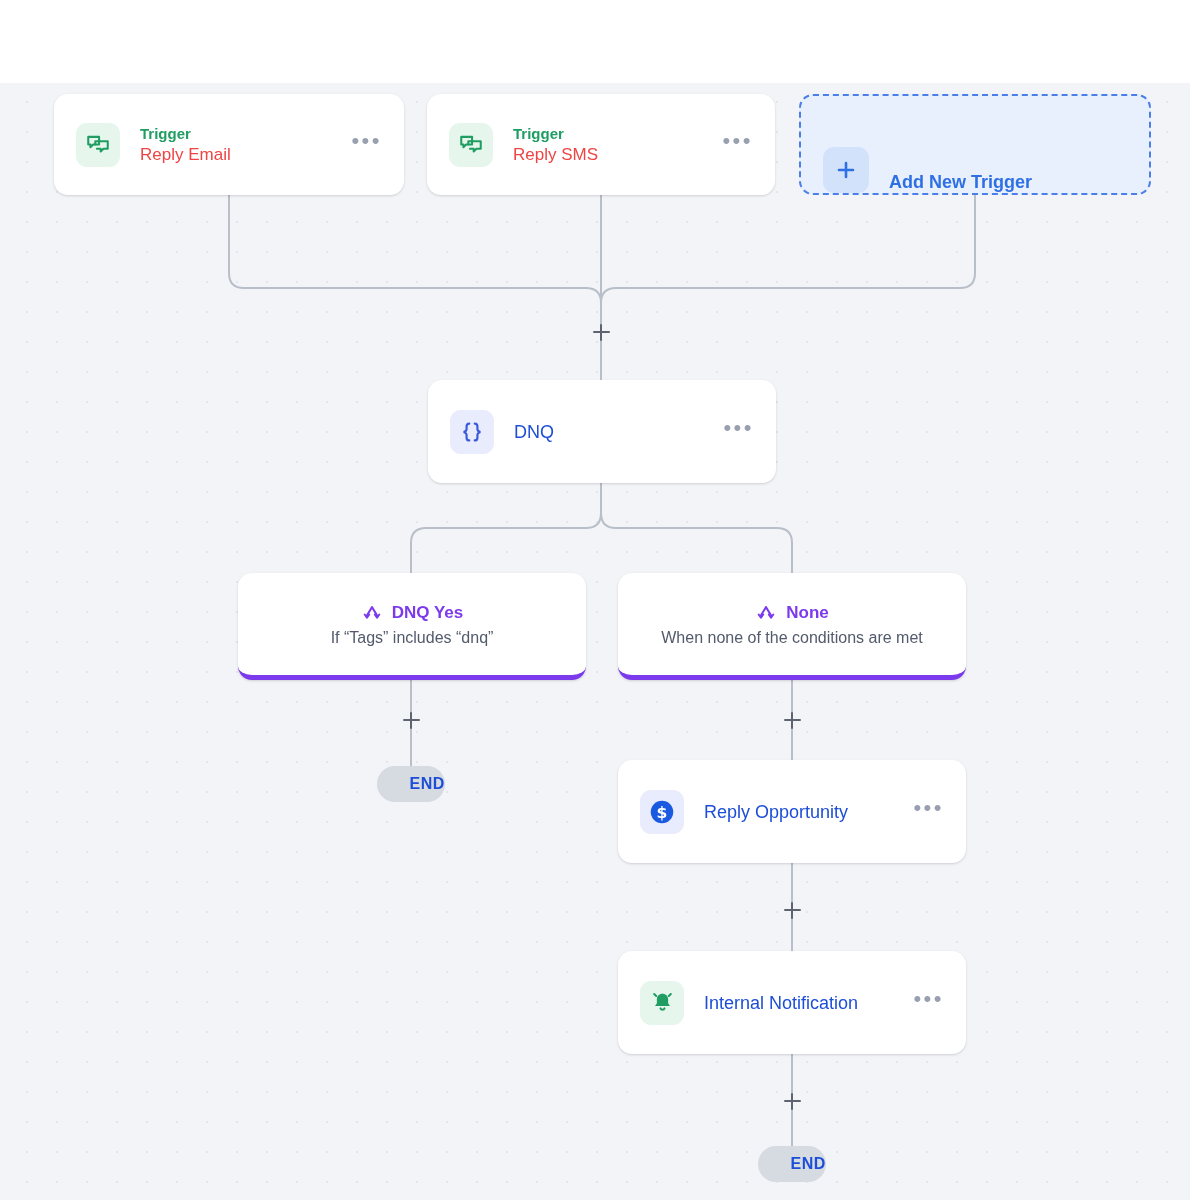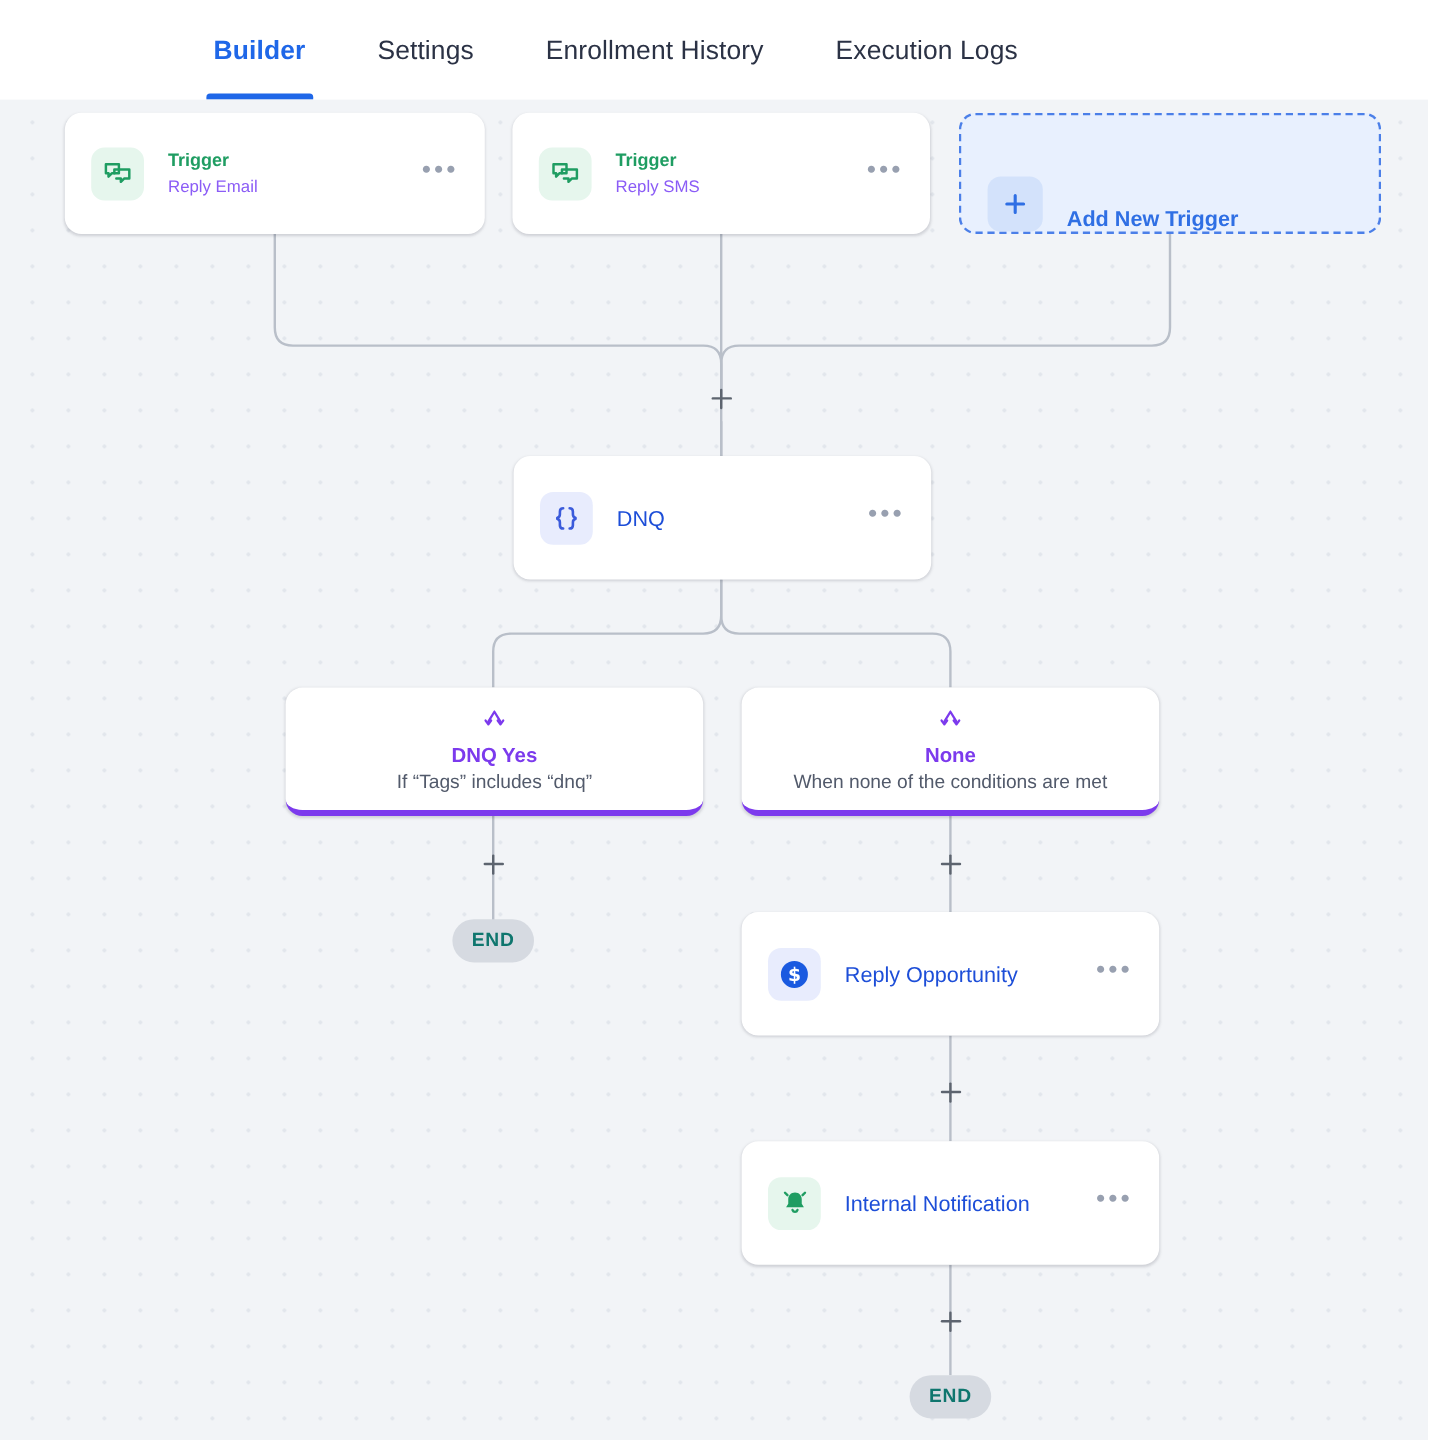--- a/index.html
+++ b/index.html
@@ -113,22 +113,22 @@
     flex: 1 1 auto;
     min-width: 0;
   }
   .node .kicker {
     font-size: 15px;
     font-weight: 700;
     color: #1f9d62;
     line-height: 20px;
   }
   .node .title {
-    font-size: 14px;
-    color: #8b5cf6;
+    font-size: 17px;
+    color: #ef4444;
     line-height: 22px;
     white-space: nowrap;
     overflow: hidden;
     text-overflow: ellipsis;
   }
   .node .title.single {
     font-size: 18px;
     color: #1d4ed8;
   }
   .dots {
@@ -180,24 +180,23 @@
     box-shadow: 0 1px 3px rgba(16,24,40,.10), 0 1px 2px rgba(16,24,40,.06);
     display: flex;
     flex-direction: column;
     align-items: center;
     justify-content: center;
     cursor: pointer;
     overflow: hidden;
   }
   .branch .head {
     display: flex;
-    align-items: center;
+    align-items: flex-start;
     gap: 9px;
     margin-top: 2px;
-    flex-direction: column;
   }
   .branch .head .lbl {
     font-size: 17px;
     font-weight: 700;
     color: #7c3aed;
     white-space: nowrap;
   }
   .branch .sub {
     margin-top: 4px;
     font-size: 16px;
@@ -205,27 +204,27 @@
     white-space: nowrap;
   }
 
   
   .endpill {
     position: absolute;
     box-sizing: border-box;
     height: 36px;
     border-radius: 18px;
     background: #d6dae1;
-    color: #0f766e;
+    color: #1d4ed8;
     font-size: 16px;
     font-weight: 600;
     letter-spacing: .6px;
     display: flex;
     align-items: center;
-    justify-content: center;
+    justify-content: flex-end;
     cursor: pointer;
   }
 
   
   .plusnode {
     position: absolute;
     width: 26px; height: 26px;
     display: flex;
     align-items: center;
     justify-content: center;
@@ -238,36 +237,20 @@
     border-radius: 1px;
   }
   .plusnode::before { width: 17px; height: 2.2px; }
   .plusnode::after  { width: 2.2px; height: 17px; }
 </style>
 </head>
 <body>
 
 <div class="app">
 
-  <div class="tabbar">
-    <div class="tabs">
-      <div class="tab active">
-        <span>Builder</span>
-      </div>
-      <div class="tab">
-        <span>Settings</span>
-      </div>
-      <div class="tab">
-        <span>Enrollment History</span>
-      </div>
-      <div class="tab">
-        <span>Execution Logs</span>
-      </div>
-    </div>
-  </div>
 
   <div class="canvas">
 
     <svg class="wires" viewBox="0 0 1200 1117" width="1200" height="1117">
       <g fill="none" stroke="#b9bfc9" stroke-width="2">
 
         <path d="M229,112 L229,190 Q229,205 244,205 L586,205 Q601,205 601,220 L601,248"></path>
 
         <path d="M601,112 L601,248"></path>
 

